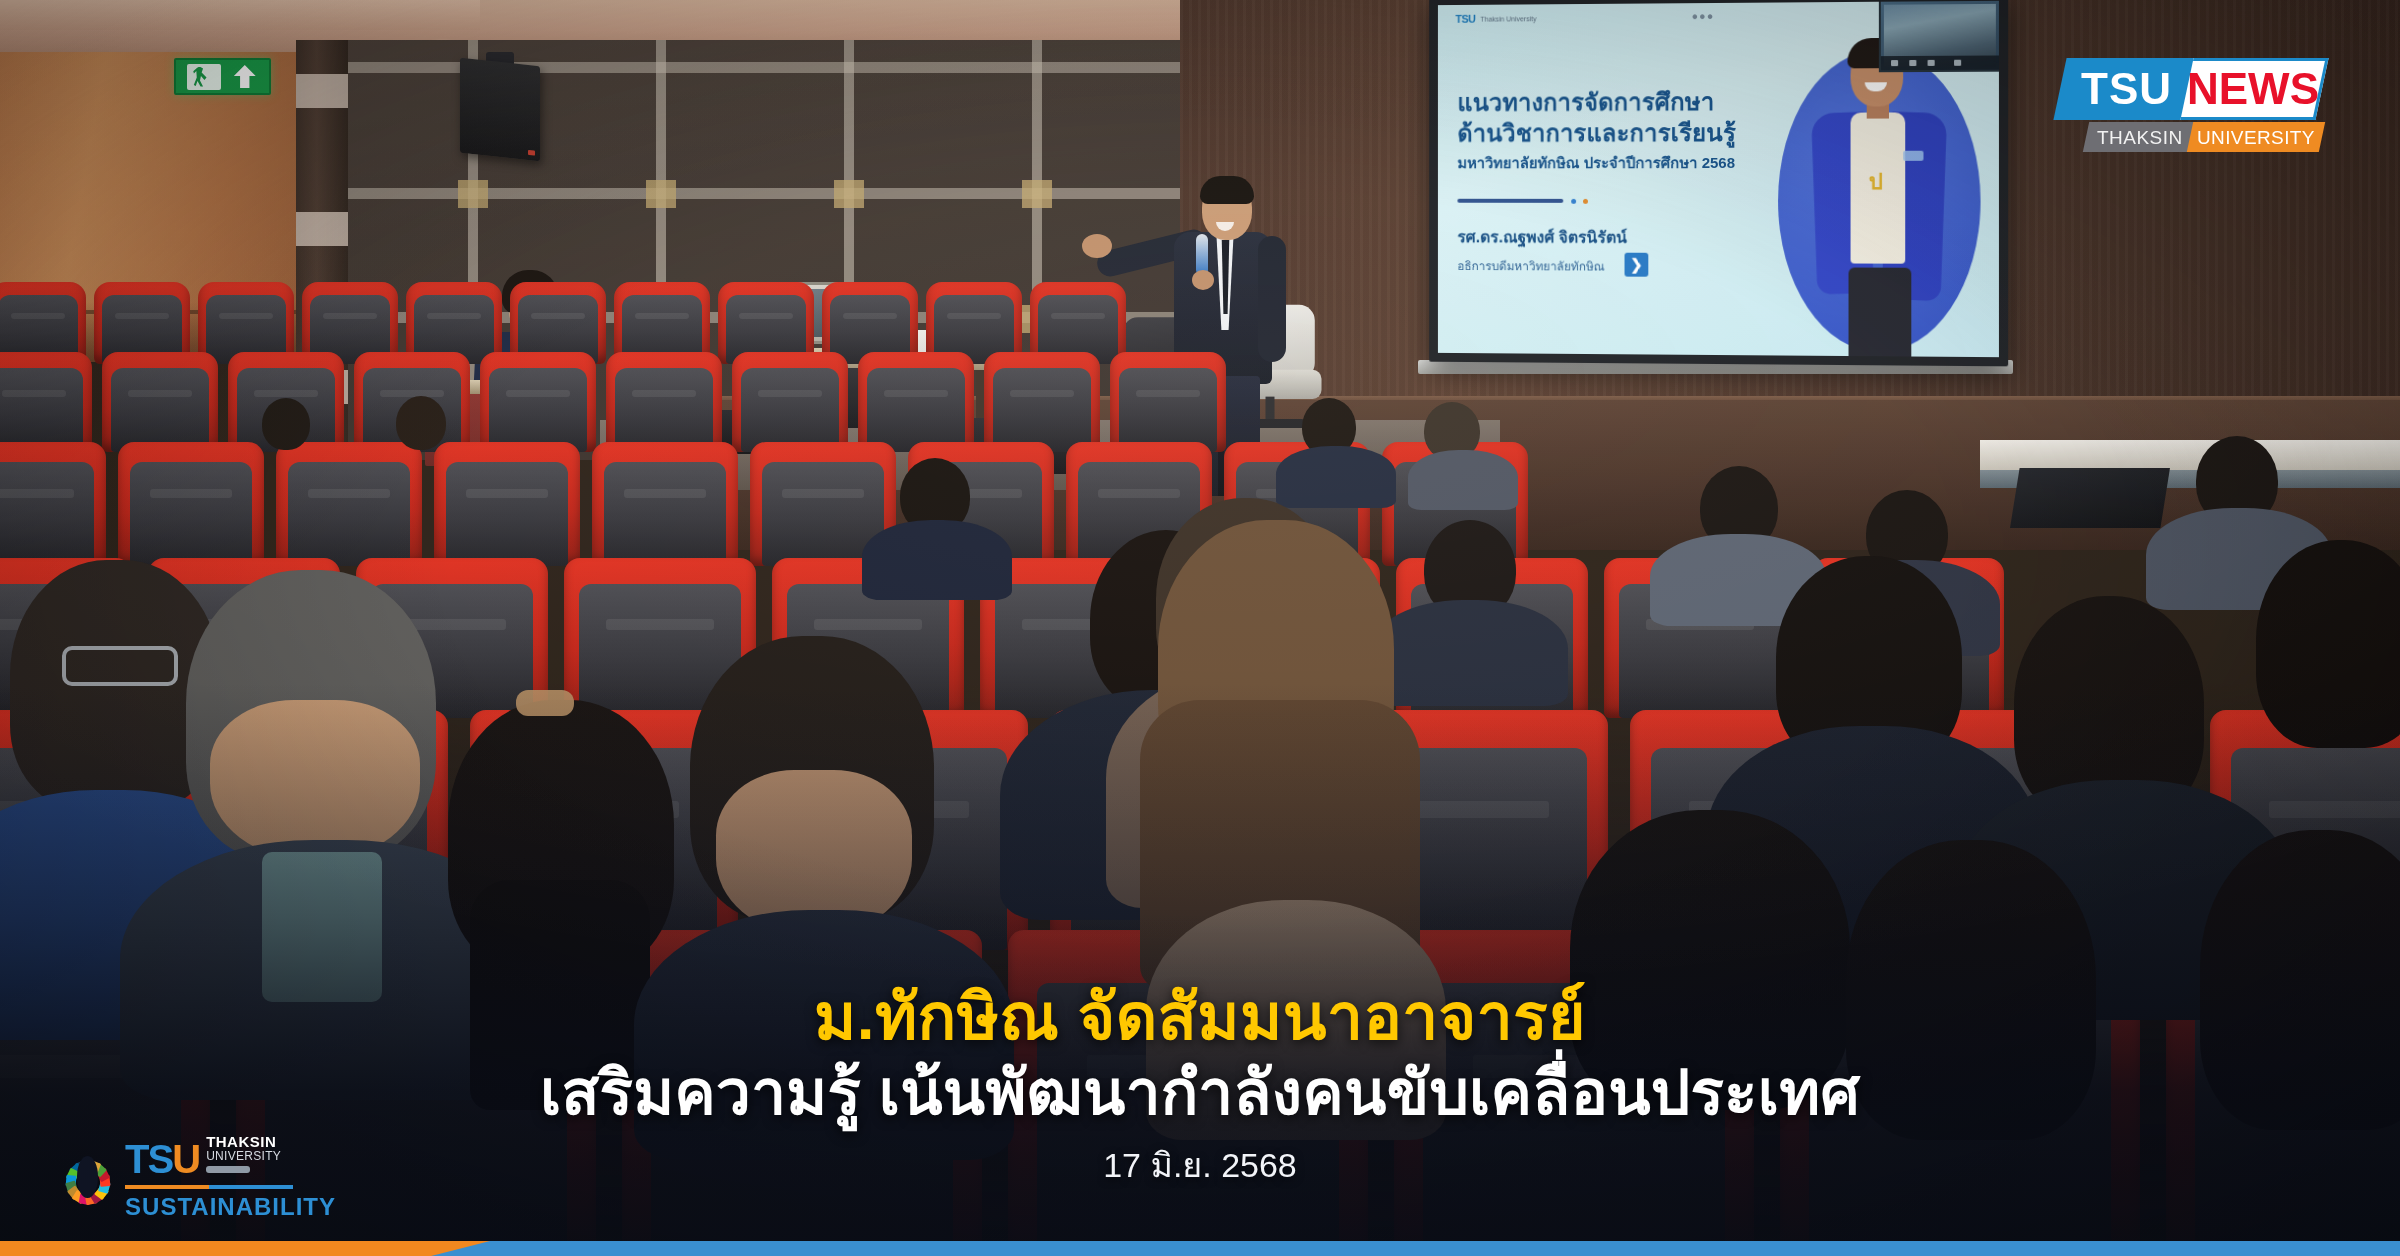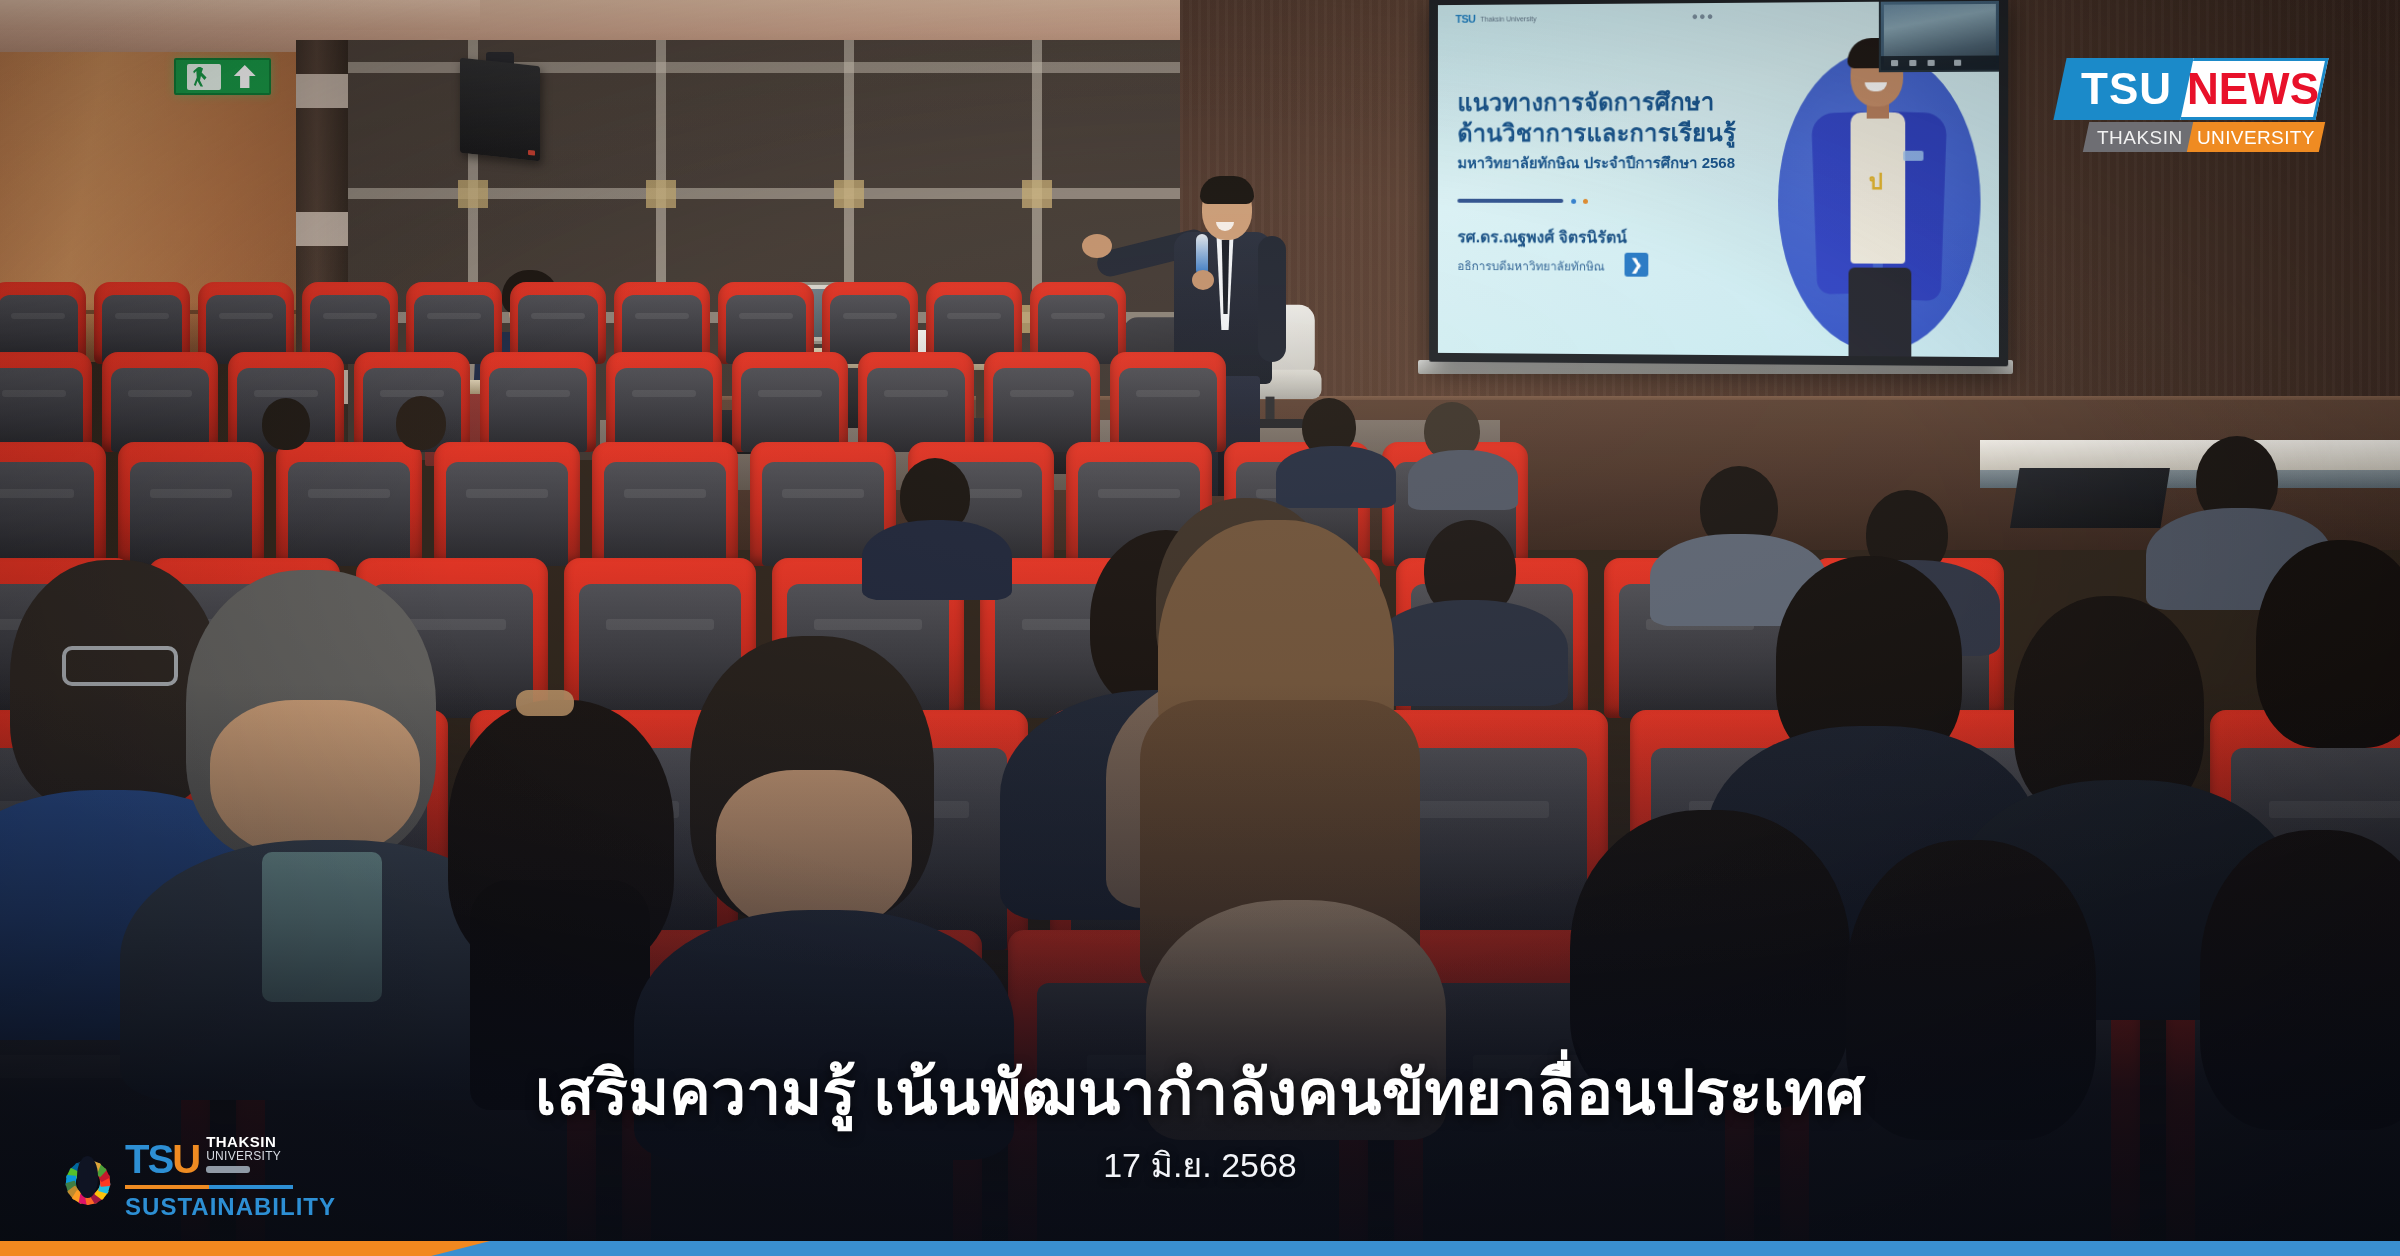--- a/index.html
+++ b/index.html
@@ -955,21 +955,22 @@
       <div class="tn-thaksin">
         <span>THAKSIN</span>
       </div>
       <div class="tn-univ">
         <span>UNIVERSITY</span>
       </div>
     </div>
   </div>
 
   <div class="headline">
-    <div class="hl2">เสริมความรู้ เน้นพัฒนากำลังคนขัทยาลื่อนประเทศ</div>
+    <div class="hl1">ม.ทักษิณ จัดสัมมนาอาจารย์</div>
+    <div class="hl2">เสริมความรู้ เน้นพัฒนากำลังคนขับเคลื่อนประเทศ</div>
     <div class="hl-date">17 มิ.ย. 2568</div>
   </div>
 
   <div class="sustain">
     <div class="sdg-wheel" id="sdgWheel">
         <div class="sdg-seg" style="transform: rotate(248.824deg);">
           <i style="background: rgb(25, 72, 106);"></i>
         </div>
         <div class="sdg-seg" style="transform: rotate(227.647deg);">
           <i style="background: rgb(0, 104, 157);"></i>

